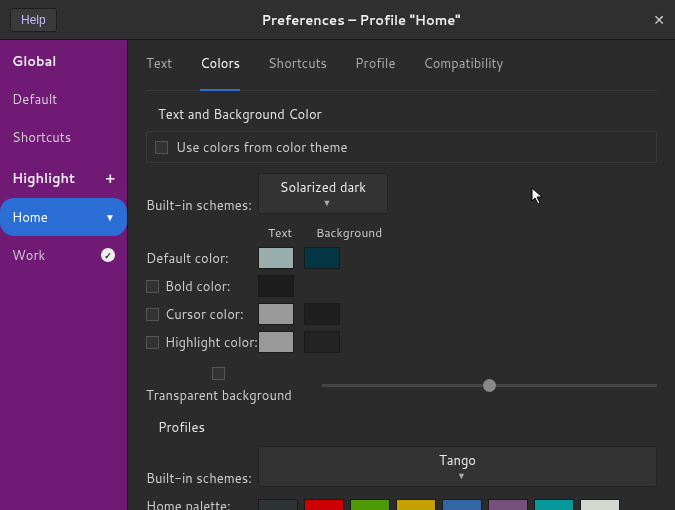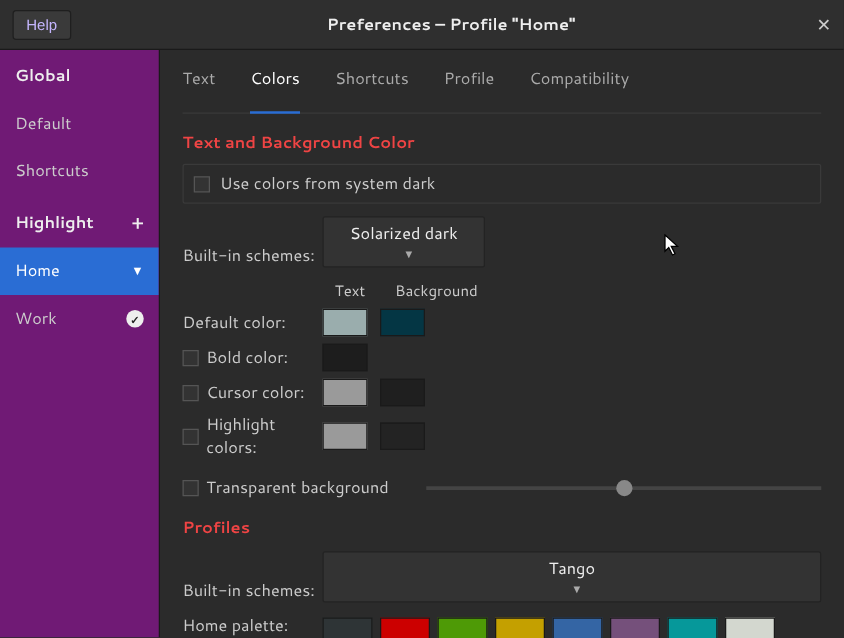--- a/index.html
+++ b/index.html
@@ -6,46 +6,46 @@
 body { font-family: "Cantarell", "Segoe UI", sans-serif; font-size: 13px; background: #2b2b2b; color: #ccc; width: 675px; height: 510px; overflow: hidden; }
 .window { display: flex; flex-direction: column; height: 100%; }
 .titlebar { display: flex; align-items: center; height: 40px; background: #2f2f2f; border-bottom: 1px solid #1a1a1a; padding: 0 10px; position: relative; }
 .titlebar .title { flex: 1; text-align: center; color: #eee; font-weight: bold; font-size: 13px; }
 .help-btn { background: #3a3a3a; border: 1px solid #1f1f1f; color: #c4b5fd; padding: 4px 10px; border-radius: 3px; cursor: pointer; font-size: 12px; }
 .close-btn { position: absolute; right: 10px; top: 50%; transform: translateY(-50%); color: #ccc; cursor: pointer; font-size: 14px; }
 .body { display: flex; flex: 1; overflow: hidden; }
 .sidebar { width: 128px; background: #701a75; border-right: 1px solid #1a1a1a; overflow-y: auto; }
 .side-header { display: flex; align-items: center; justify-content: space-between; font-weight: bold; color: #eee; padding: 12px 12px 10px; font-size: 13px; }
 .side-item { display: flex; align-items: center; justify-content: space-between; padding: 10px 12px; color: #ccc; cursor: pointer; font-size: 13px; }
-.side-item.active { background: #2a6dd4; color: #fff; }
+.side-item.active { background: #2a6dd4; color: #fff; border-radius: 14px; }
 .side-item.active .chev { color: #fff; }
 .chev { font-size: 10px; }
 .add-btn { color: #eee; font-weight: bold; cursor: pointer; font-size: 14px; }
 .main { flex: 1; overflow-y: auto; padding: 0 18px 18px; }
 .tabs { display: flex; gap: 28px; padding: 14px 0 10px; border-bottom: 1px solid #3a3a3a; }
 .tab { color: #aaa; cursor: pointer; padding-bottom: 8px; font-size: 13px; }
 .tab.active { color: #fff; border-bottom: 2px solid #2a6dd4; margin-bottom: -11px; padding-bottom: 9px; }
-.section-title { color: #ef4444; font-weight: bold; margin: 14px 0 8px; font-size: 13px; }
+.section-title { color: #e5e5e5; font-weight: normal; margin: 14px 12px 8px; font-size: 13px; }
 .sys-row { border: 1px solid #3a3a3a; padding: 6px 8px; border-radius: 2px; display: flex; align-items: center; gap: 8px; }
 .chk { width: 13px; height: 13px; background: #333; border: 1px solid #555; cursor: pointer; flex-shrink: 0; }
 .row { display: flex; align-items: flex-end; margin-top: 10px; min-height: 28px; }
 .label { width: 112px; color: #ccc; font-size: 13px; }
 .dropdown { background: #333; border: 1px solid #232323; color: #eee; padding: 4px 10px; border-radius: 2px; display: flex; align-items: center; justify-content: space-between; min-width: 130px; cursor: pointer; font-size: 13px; flex-direction: column; }
 .dropdown.wide { flex: 1; }
 .dd-caret { font-size: 9px; color: #aaa; margin-left: 8px; }
 .col-headers { display: flex; margin-left: 112px; margin-top: 10px; gap: 14px; font-size: 12px; color: #ccc; }
 .col-headers span { width: 44px; text-align: center; }
 .col-headers span:first-child { width: 44px; }
 .col-headers span:last-child { width: 60px; }
 .gridrow { display: flex; align-items: center; margin-top: 6px; }
 .gridrow .lbl { width: 112px; display: flex; align-items: center; gap: 6px; font-size: 13px; }
 .swatch { width: 36px; height: 22px; border: 1px solid #1a1a1a; cursor: pointer; }
 .swatch + .swatch { margin-left: 10px; }
 .slider-row { display: flex; align-items: center; margin-top: 14px; gap: 10px; }
-.slider-row .lbl { display: flex; align-items: center; gap: 6px; font-size: 13px; }
+.slider-row .lbl { display: flex; align-items: center; gap: 6px; font-size: 13px; flex-direction: column; }
 .slider { flex: 1; height: 3px; background: #444; position: relative; margin-left: 20px; }
 .slider .thumb { position: absolute; top: -5px; width: 13px; height: 13px; background: #888; border-radius: 50%; left: 48%; cursor: pointer; }
 .palette-grid { display: flex; flex-wrap: wrap; gap: 6px; width: 390px; margin-top: 2px; }
 .pswatch { width: 40px; height: 24px; border: 1px solid #1a1a1a; cursor: pointer; }
 .cursor-icon { position: absolute; left: 403px; top: 147px; pointer-events: none; }
 .main-wrap { position: relative; }
 .checkmark { width: 14px; height: 14px; border-radius: 50%; background: #eee; display: inline-flex; align-items: center; justify-content: center; color: #222; font-size: 9px; font-weight: bold; }
 </style>
 </head>
 <body>
@@ -79,21 +79,21 @@
         <div class="tab">Text</div>
         <div class="tab active">Colors</div>
         <div class="tab">Shortcuts</div>
         <div class="tab">Profile</div>
         <div class="tab">Compatibility</div>
       </div>
 
       <div class="section-title">Text and Background Color</div>
       <div class="sys-row">
         <div class="chk"></div>
-        <span>Use colors from system dark</span>
+        <span>Use colors from color theme</span>
       </div>
 
       <div class="row">
         <div class="label">Built-in schemes:</div>
         <div class="dropdown">
           <span>Solarized dark</span>
           <span class="dd-caret">▼</span>
         </div>
       </div>
 
@@ -124,21 +124,21 @@
         <div class="lbl">
             <div class="chk"></div>
             <span>Cursor color:</span>
           </div>
         <div class="swatch" style="background:#9a9a9a"></div>
         <div class="swatch" style="background:#1f1f1f"></div>
       </div>
       <div class="gridrow">
         <div class="lbl">
             <div class="chk"></div>
-            <span>Highlight colors:</span>
+            <span>Highlight color:</span>
           </div>
         <div class="swatch" style="background:#9a9a9a"></div>
         <div class="swatch" style="background:#232323"></div>
       </div>
 
       <div class="slider-row">
         <div class="lbl">
             <div class="chk"></div>
             <span>Transparent background</span>
           </div>

